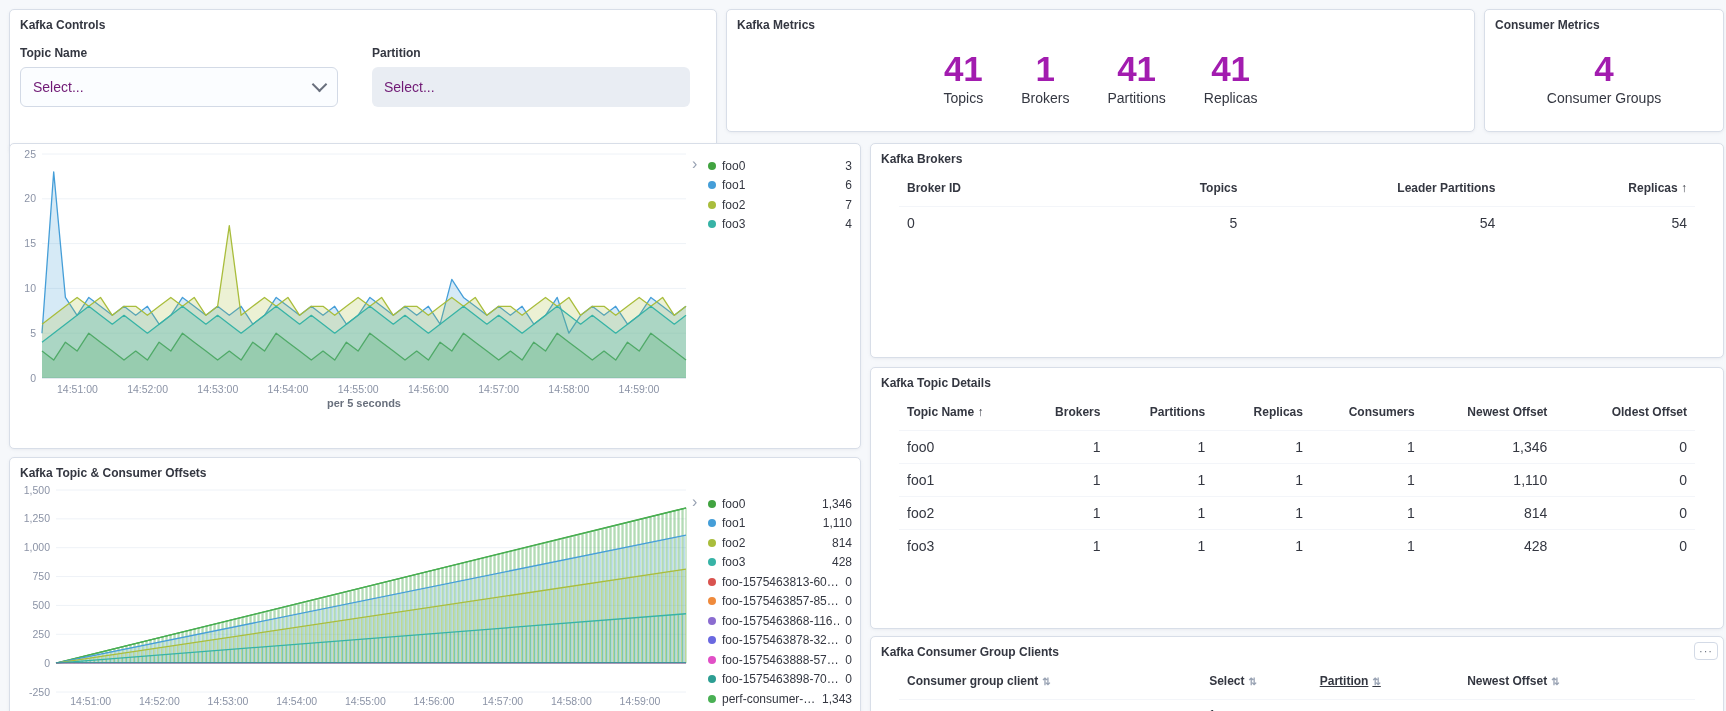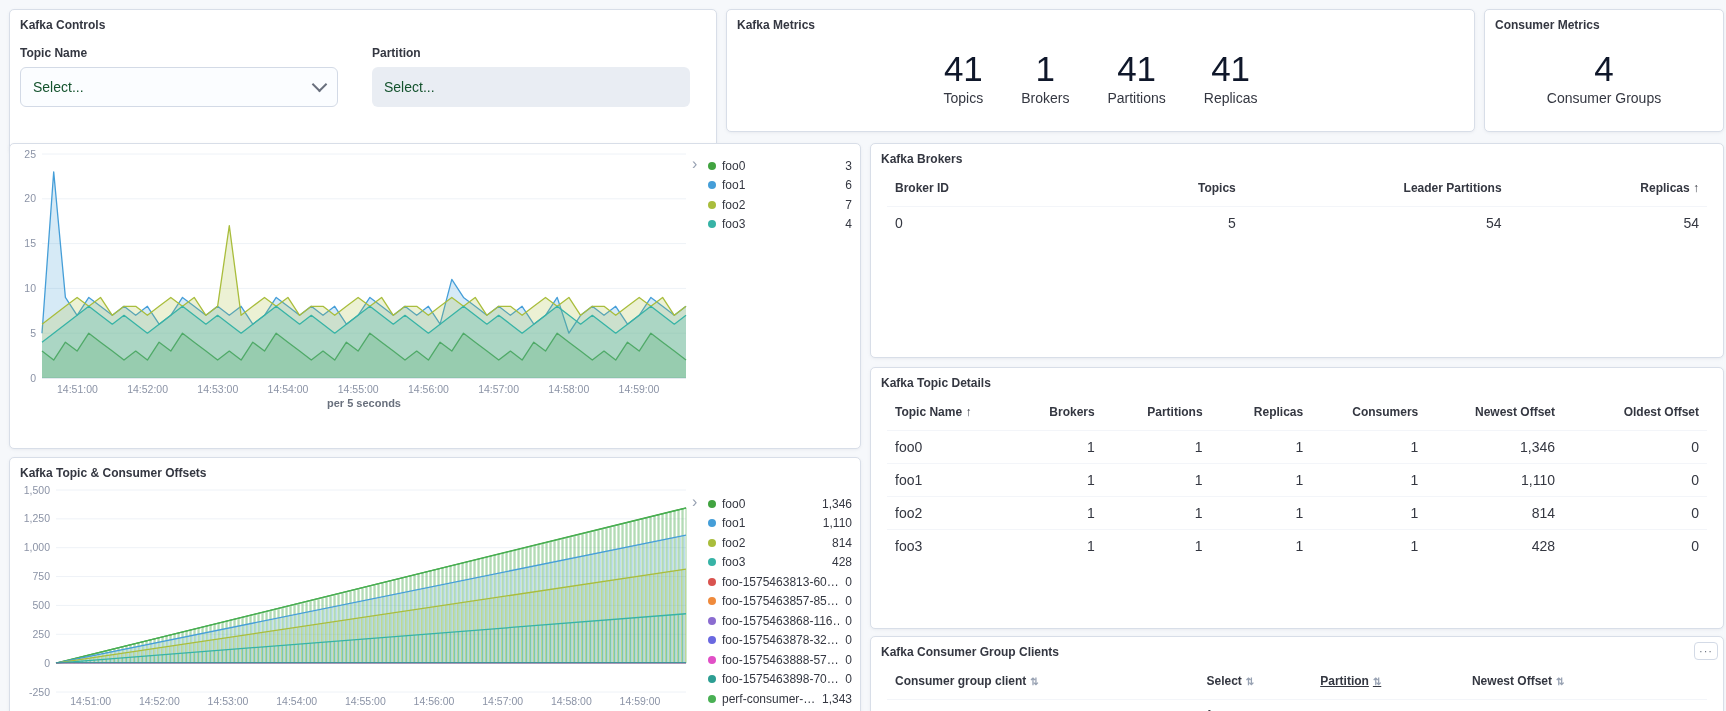--- a/index.html
+++ b/index.html
@@ -7,44 +7,44 @@
   .page{position:relative;width:1726px;height:711px;overflow:hidden;background:#f6f8fb;}
   .panel{position:absolute;background:#fff;border:1px solid #d8dee8;border-radius:5px;
     box-shadow:0 1px 3px rgba(140,150,165,.12);box-sizing:border-box;}
   .panel-title{margin:0;padding:9px 10px 2px;font-size:12px;font-weight:700;line-height:13px;color:#343741;}
   
   .controls-row{display:flex;gap:34px;padding:12px 10px 0;}
   .control{width:318px;}
   .control .ctl-label{display:block;font-size:12px;font-weight:700;margin-bottom:7px;color:#343741;}
   .combo{height:40px;border-radius:6px;display:flex;align-items:center;justify-content:space-between;
     padding:0 12px;font-size:14px;box-sizing:border-box;cursor:pointer;}
-  .combo .ph{color:#14532d;}
+  .combo .ph{color:#701a75;}
   .combo.topic{background:#fbfdff;border:1px solid #d3dae6;}
   .combo.partition{background:#e9edf3;}
   .chev{width:9px;height:9px;border-right:2px solid #69707d;border-bottom:2px solid #69707d;
     transform:rotate(45deg);margin-top:-5px;}
   
   .metrics-row{display:flex;justify-content:center;align-items:flex-start;gap:38px;padding-top:16px;}
-  .metric-value{font-size:35px;font-weight:400;text-align:center;line-height:38px;color:#0f172a;}
+  .metric-value{font-size:35px;font-weight:700;text-align:center;line-height:38px;color:#a21caf;}
   .metric-label{font-size:14px;text-align:center;margin-top:2px;color:#343741;}
   
   .chart-body{display:flex;height:calc(100% - 26px);padding:0 8px 0 4px;}
   svg.chart{flex:1 1 auto;min-width:0;height:100%;}
   svg text{font-family:"Liberation Sans",sans-serif;}
   .tick{fill:#8b93a6;font-size:10.5px;}
   .xlabel{fill:#69707d;font-size:11px;font-weight:700;}
   .legend{width:160px;flex:0 0 160px;display:flex;padding-top:12px;}
   .legend-arrow{width:16px;color:#98a2b3;font-size:16px;line-height:15px;cursor:pointer;}
   .legend ul{list-style:none;margin:0;padding:0;flex:1;min-width:0;}
   .legend li{display:flex;align-items:center;height:19.5px;font-size:12px;gap:6px;cursor:pointer;}
   .dot{width:8px;height:8px;border-radius:50%;flex:0 0 8px;}
   .lname{flex:1;white-space:nowrap;overflow:hidden;color:#343741;}
   .lval{text-align:right;color:#343741;}
   
-  .table-wrap{padding:2px 16px 0;}
+  .table-wrap{padding:2px 28px 0;}
   table.eui-table{width:100%;border-collapse:collapse;table-layout:fixed;}
   table.eui-table th{font-size:12px;font-weight:700;padding:11px 8px;white-space:nowrap;
     overflow:hidden;color:#343741;cursor:pointer;}
   table.eui-table td{font-size:14px;padding:8px;color:#343741;border-top:1px solid #f3f5f9;white-space:nowrap;}
   .sort-arrow{font-weight:700;}
   .sort-caret{color:#98a2b3;font-size:10px;margin-left:4px;}
   .panel-menu{position:absolute;top:5px;right:5px;width:24px;height:18px;border:1px solid #d3dae6;
     background:#fff;border-radius:4px;color:#69707d;font-size:11px;line-height:13px;
     padding:0;cursor:pointer;letter-spacing:1px;}
 </style>

